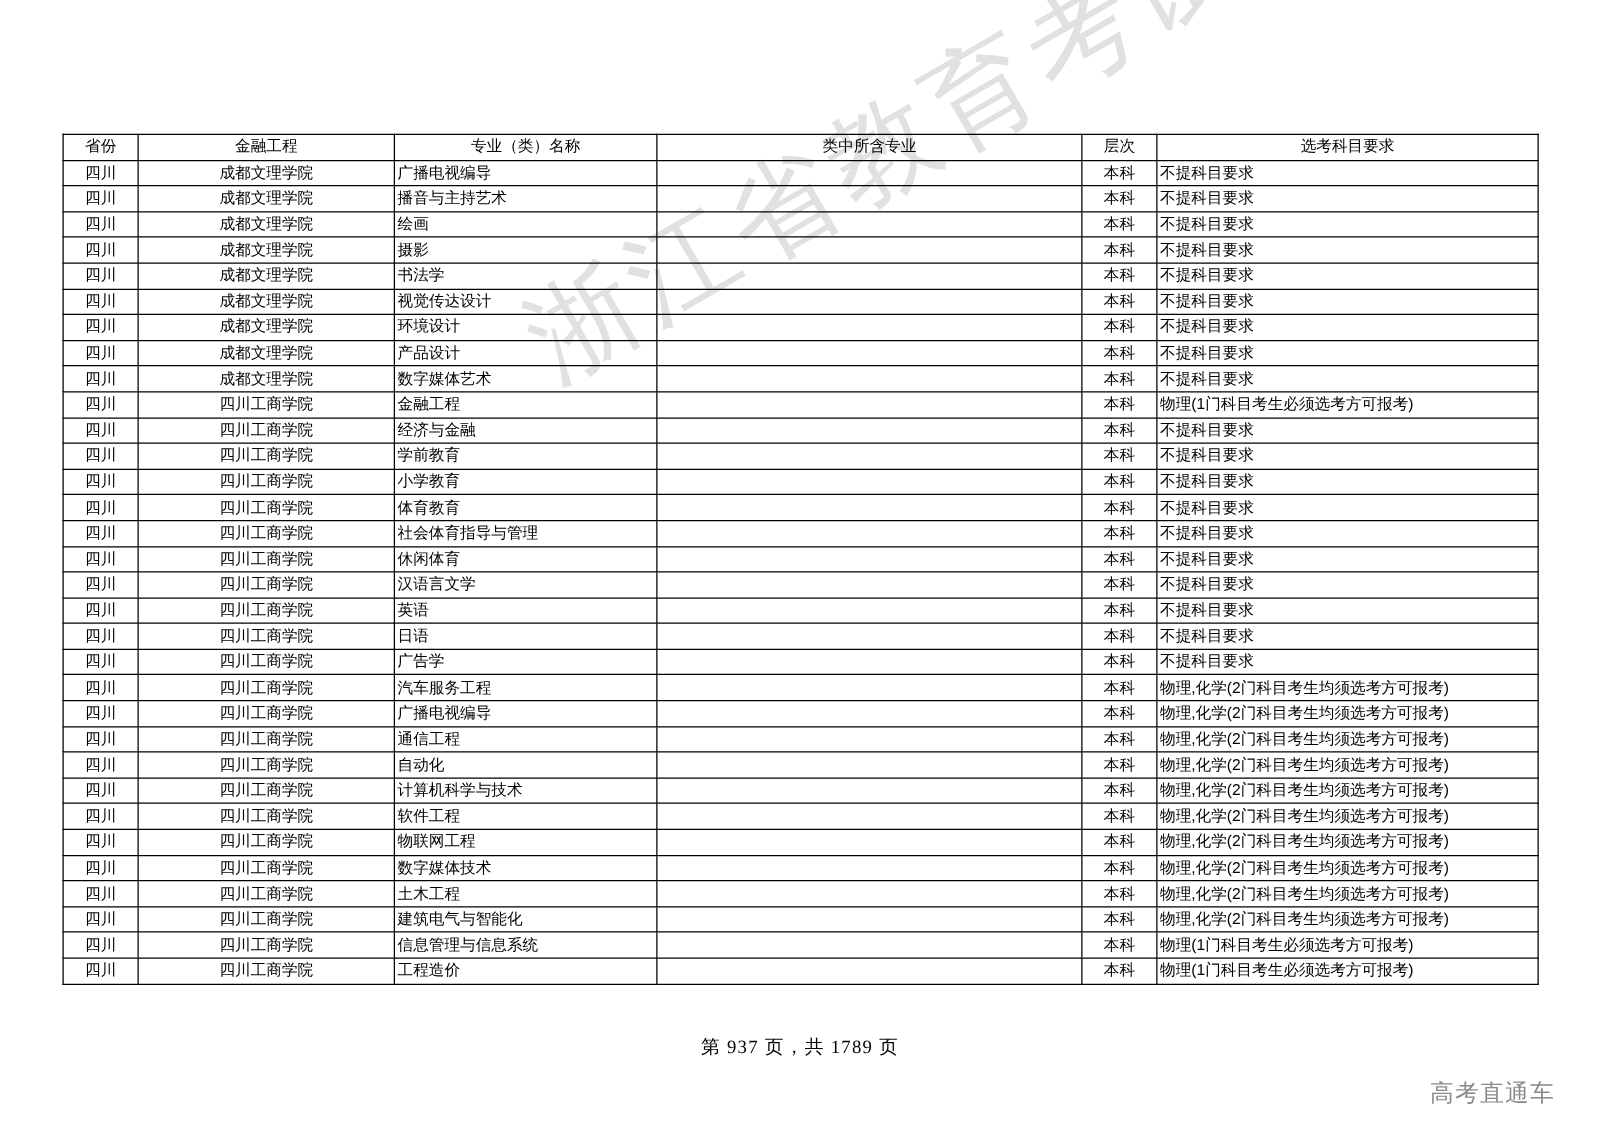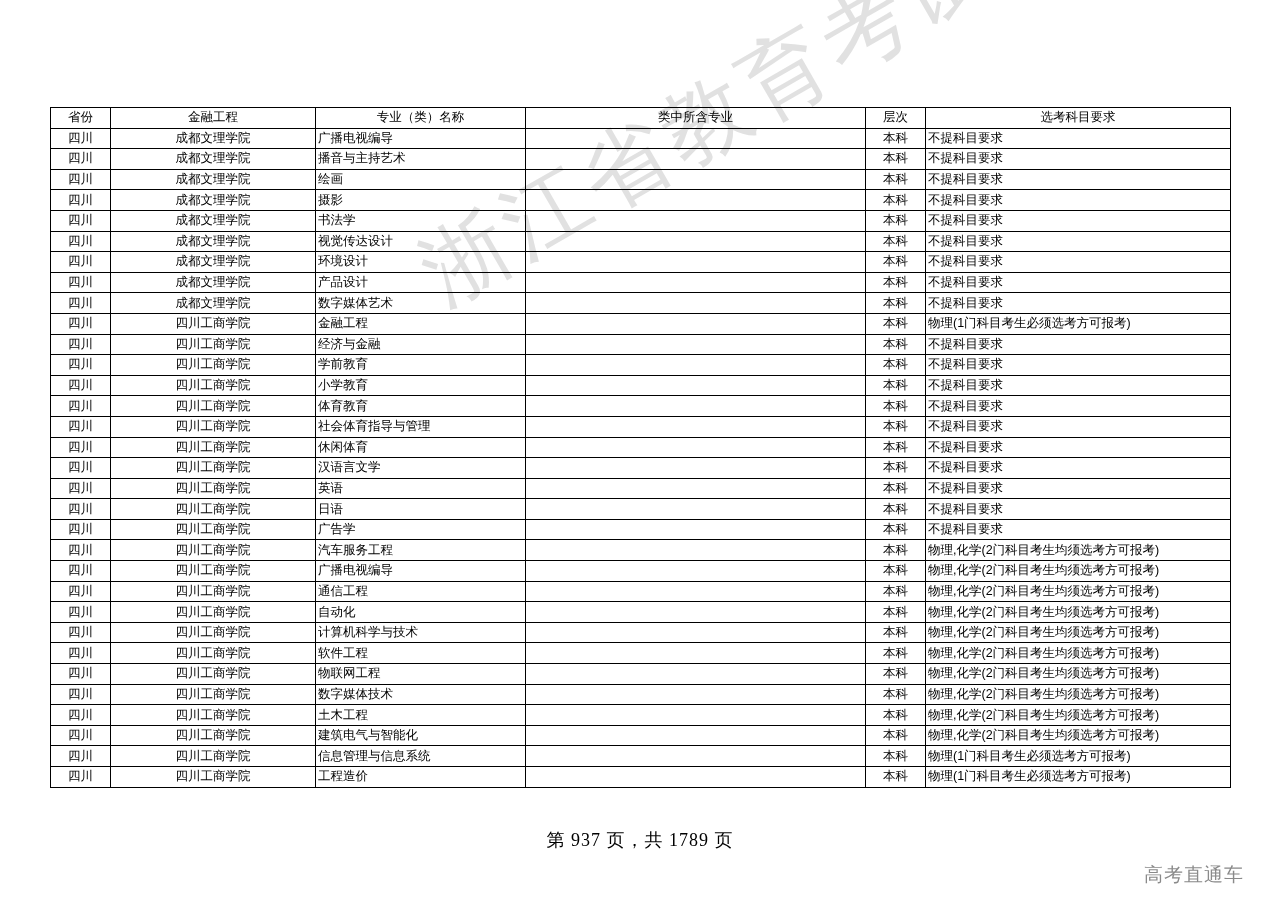--- a/index.html
+++ b/index.html
@@ -75,21 +75,21 @@
     white-space: nowrap;
     pointer-events: none;
     user-select: none;
   }
   .footer {
     position: absolute;
     left: 0;
     top: 828px;
     width: 1280px;
     text-align: center;
-    font-size: 18px;
+    font-size: 15px;
     font-family: "Liberation Serif", serif;
     letter-spacing: 1px;
   }
   .brand {
     position: absolute;
     right: 36px;
     top: 862px;
     font-size: 19px;
     color: #8a8a8a;
     letter-spacing: 1px;

